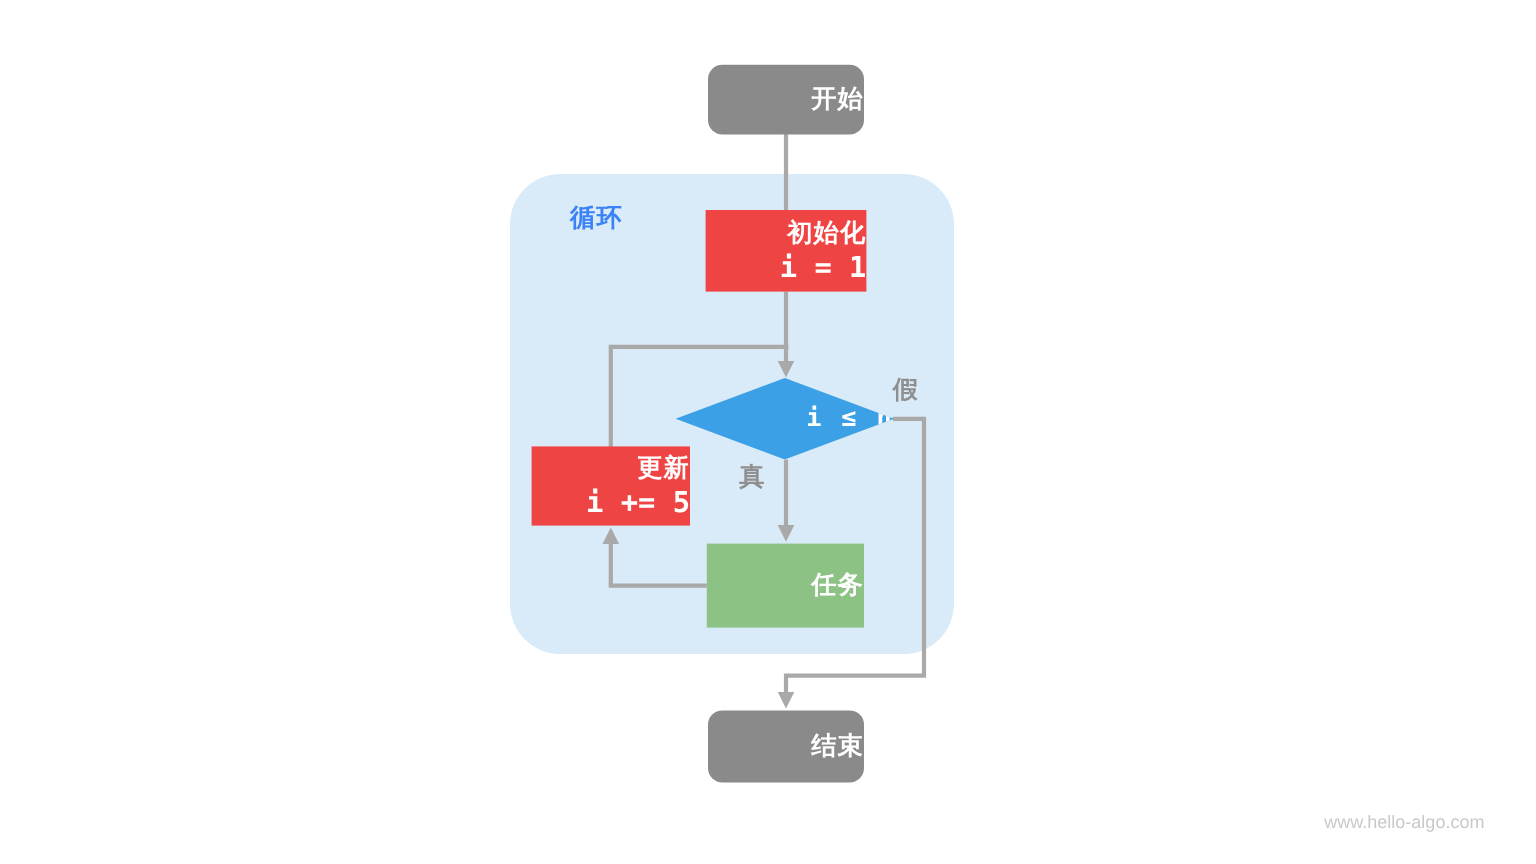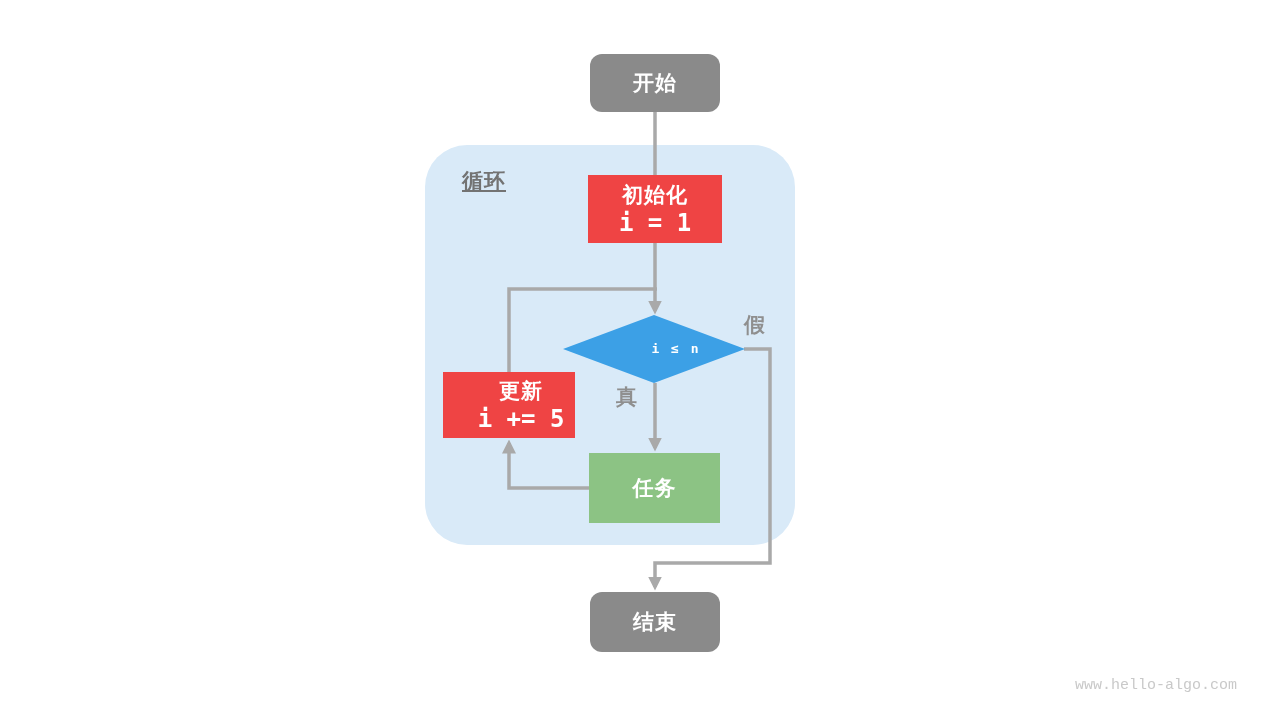--- a/index.html
+++ b/index.html
@@ -15,38 +15,37 @@
   .loop-box {
     position: absolute;
     left: 425px; top: 145px;
     width: 370px; height: 400px;
     background: #d9eaf8;
     border-radius: 42px;
     z-index: 1;
   }
   .loop-label {
     position: absolute;
-    left: 462px; top: 167px;
+    left: 475px; top: 167px;
     font-size: 21px;
     font-weight: 700;
-    color: #737373;
+    color: #3b82f6;
     z-index: 4;
     letter-spacing: 1px;
-    text-decoration: underline;
   }
   .edges {
     position: absolute;
     left: 0; top: 0;
     z-index: 2;
   }
   .node {
     position: absolute;
     display: flex;
     flex-direction: column;
-    align-items: center;
+    align-items: flex-end;
     justify-content: center;
     color: #ffffff;
     z-index: 3;
     text-align: center;
   }
   .terminal {
     background: #8a8a8a;
     border-radius: 12px;
     font-size: 23px;
     font-weight: 600;
@@ -63,21 +62,21 @@
     font-family: "DejaVu Sans Mono", monospace;
     font-size: 24px;
     font-weight: 700;
     margin-top: 3px;
     line-height: 1.1;
   }
   .diamond {
     clip-path: polygon(50% 0, 100% 50%, 50% 100%, 0 50%);
     background: #3ca0e6;
   }
-  .diamond .code { font-size: 13px; margin-top: 0; letter-spacing: 2px; margin-left: 44px; }
+  .diamond .code { font-size: 21px; margin-top: 0; letter-spacing: 2px; margin-left: 44px; }
   .task {
     background: #8cc384;
     font-size: 23px;
     font-weight: 600;
     letter-spacing: 3px;
   }
   .node-start  { left: 590px; top: 54px;  width: 130px; height: 58px; }
   .node-init   { left: 588px; top: 175px; width: 134px; height: 68px; }
   .node-cond   { left: 563px; top: 315px; width: 182px; height: 68px; }
   .node-update { left: 443px; top: 372px; width: 132px; height: 66px; padding-left: 24px; }
@@ -88,21 +87,21 @@
     font-size: 21px;
     font-weight: 700;
     color: #8f8f8f;
     z-index: 4;
   }
   .label-true  { left: 616px; top: 383px; }
   .label-false { left: 744px; top: 311px; }
   .watermark {
     position: absolute;
     right: 43px; top: 677px;
-    font-family: Liberation Mono, monospace;
+    font-family: Liberation Sans, sans-serif;
     font-size: 15px;
     color: #c9c9c9;
     z-index: 4;
   }
 </style>
 </head>
 <body>
 
 <div class="canvas">
 

